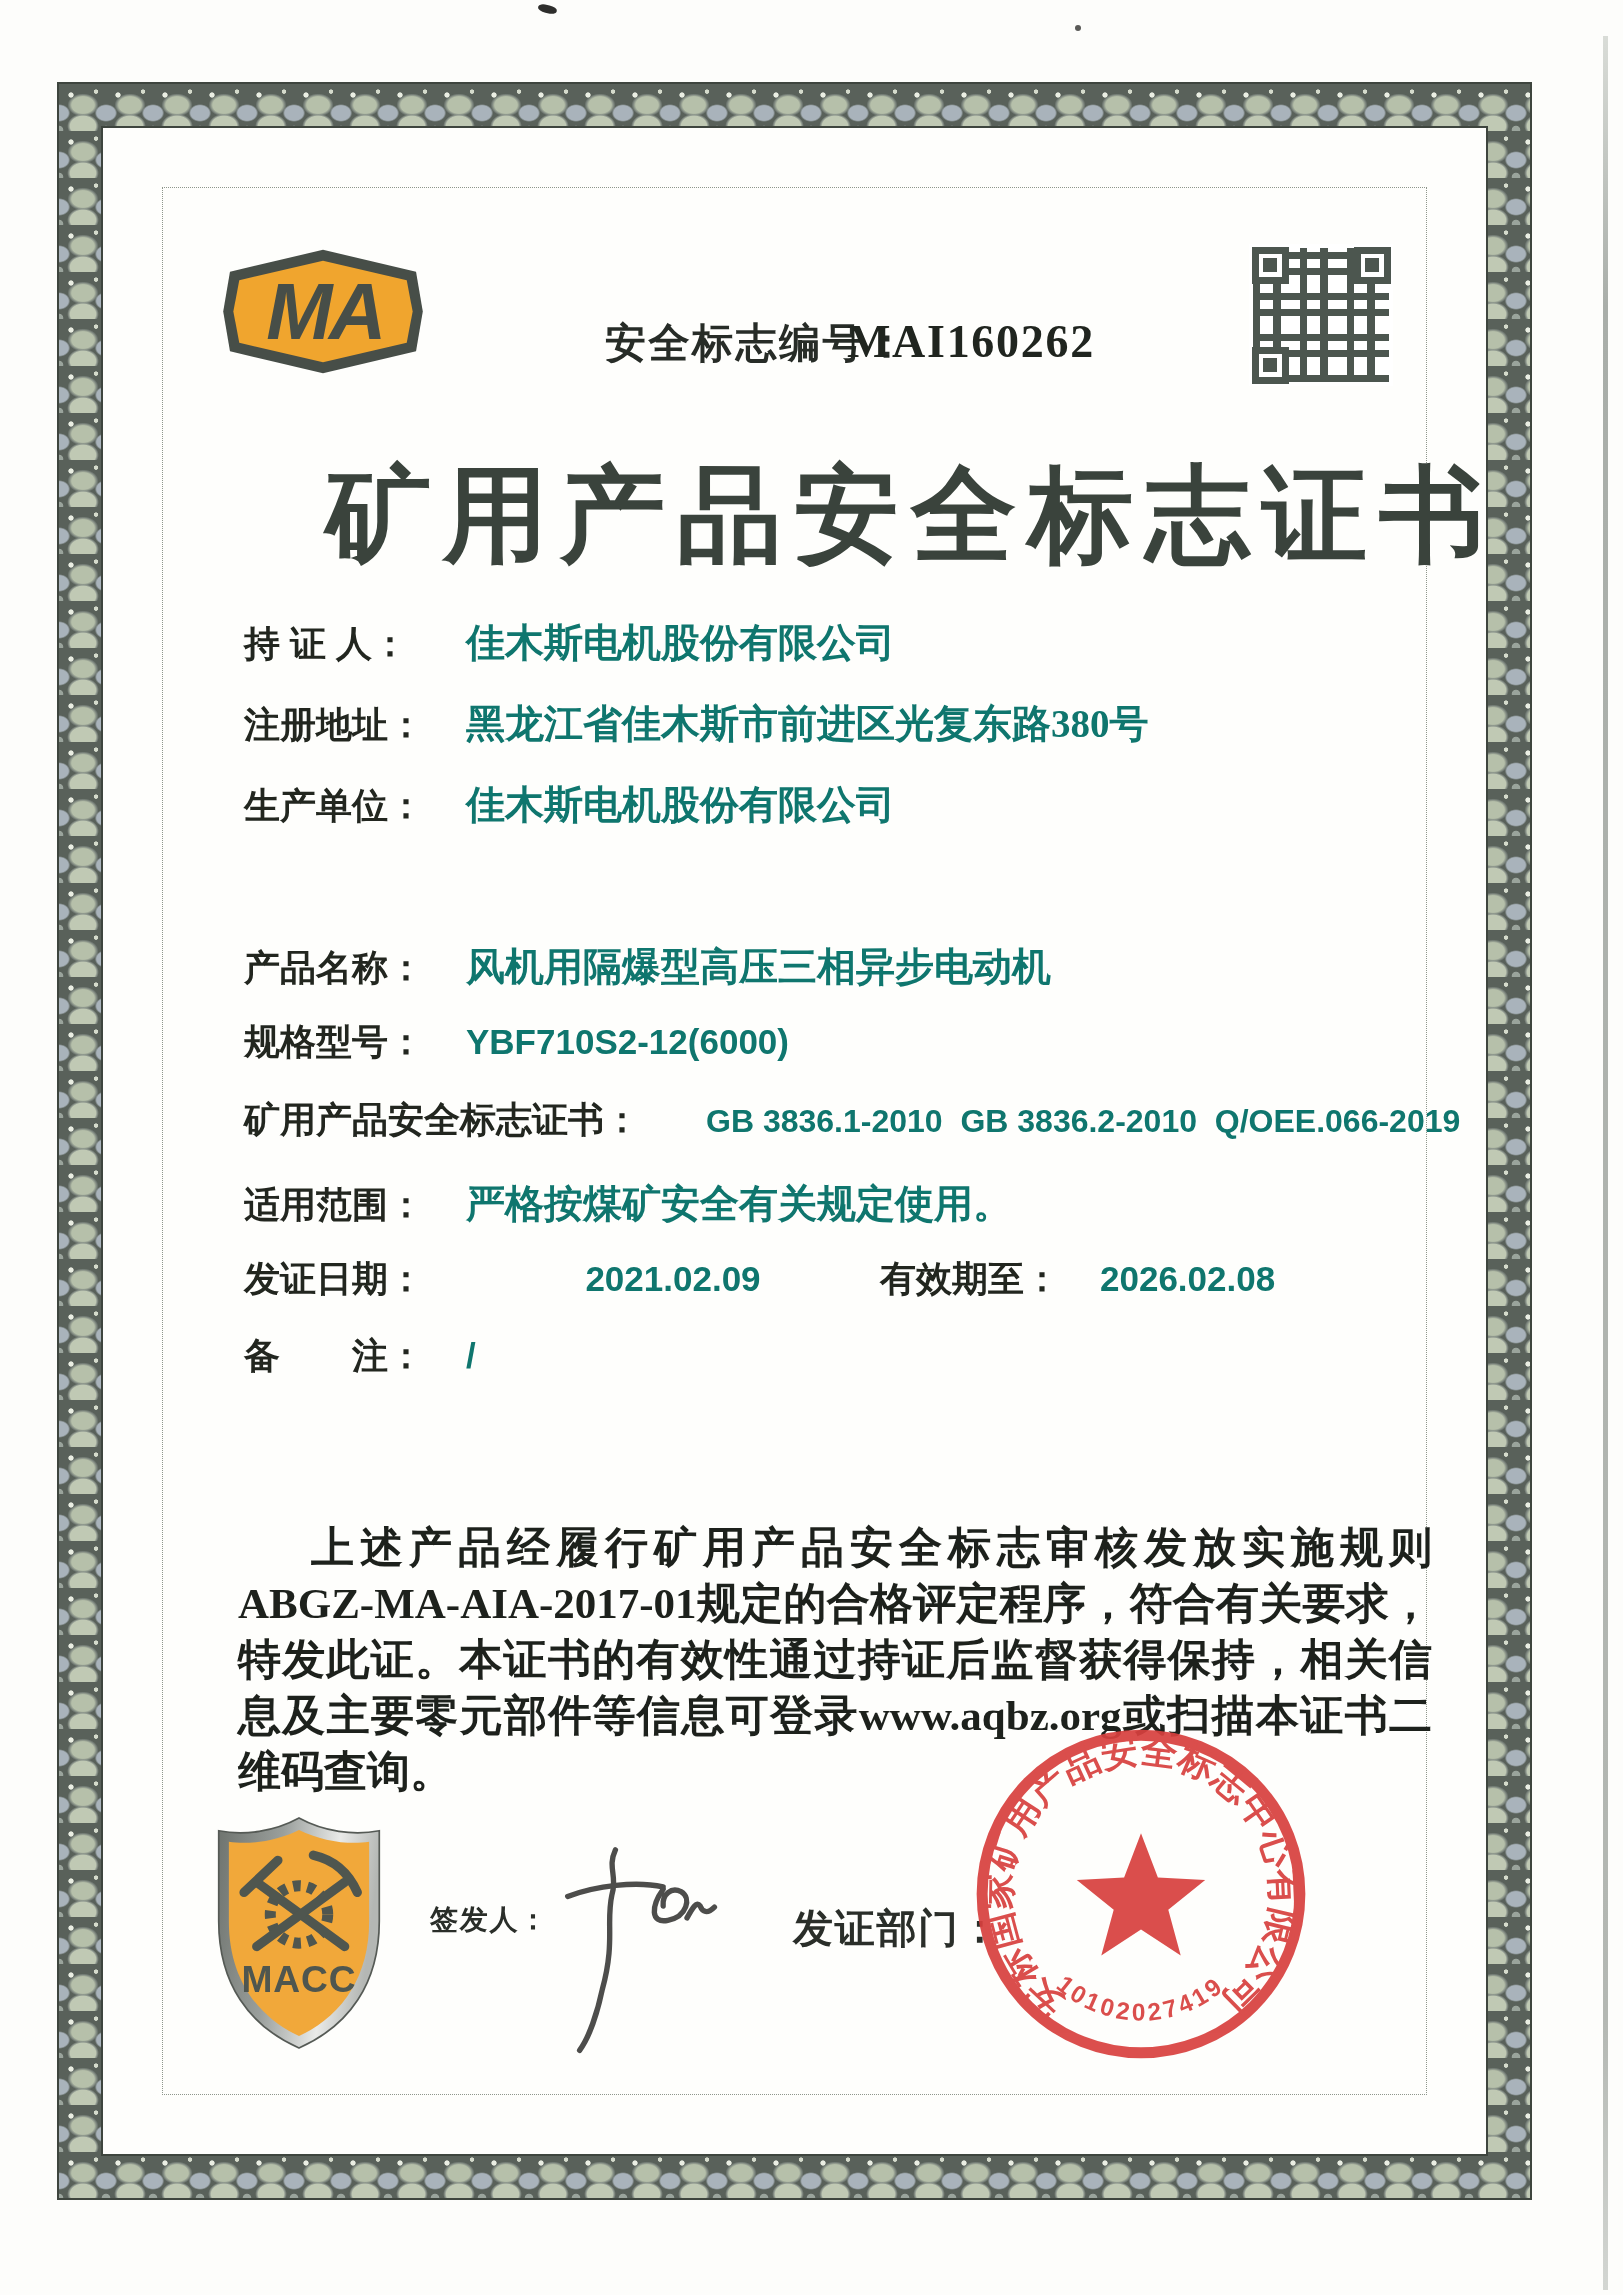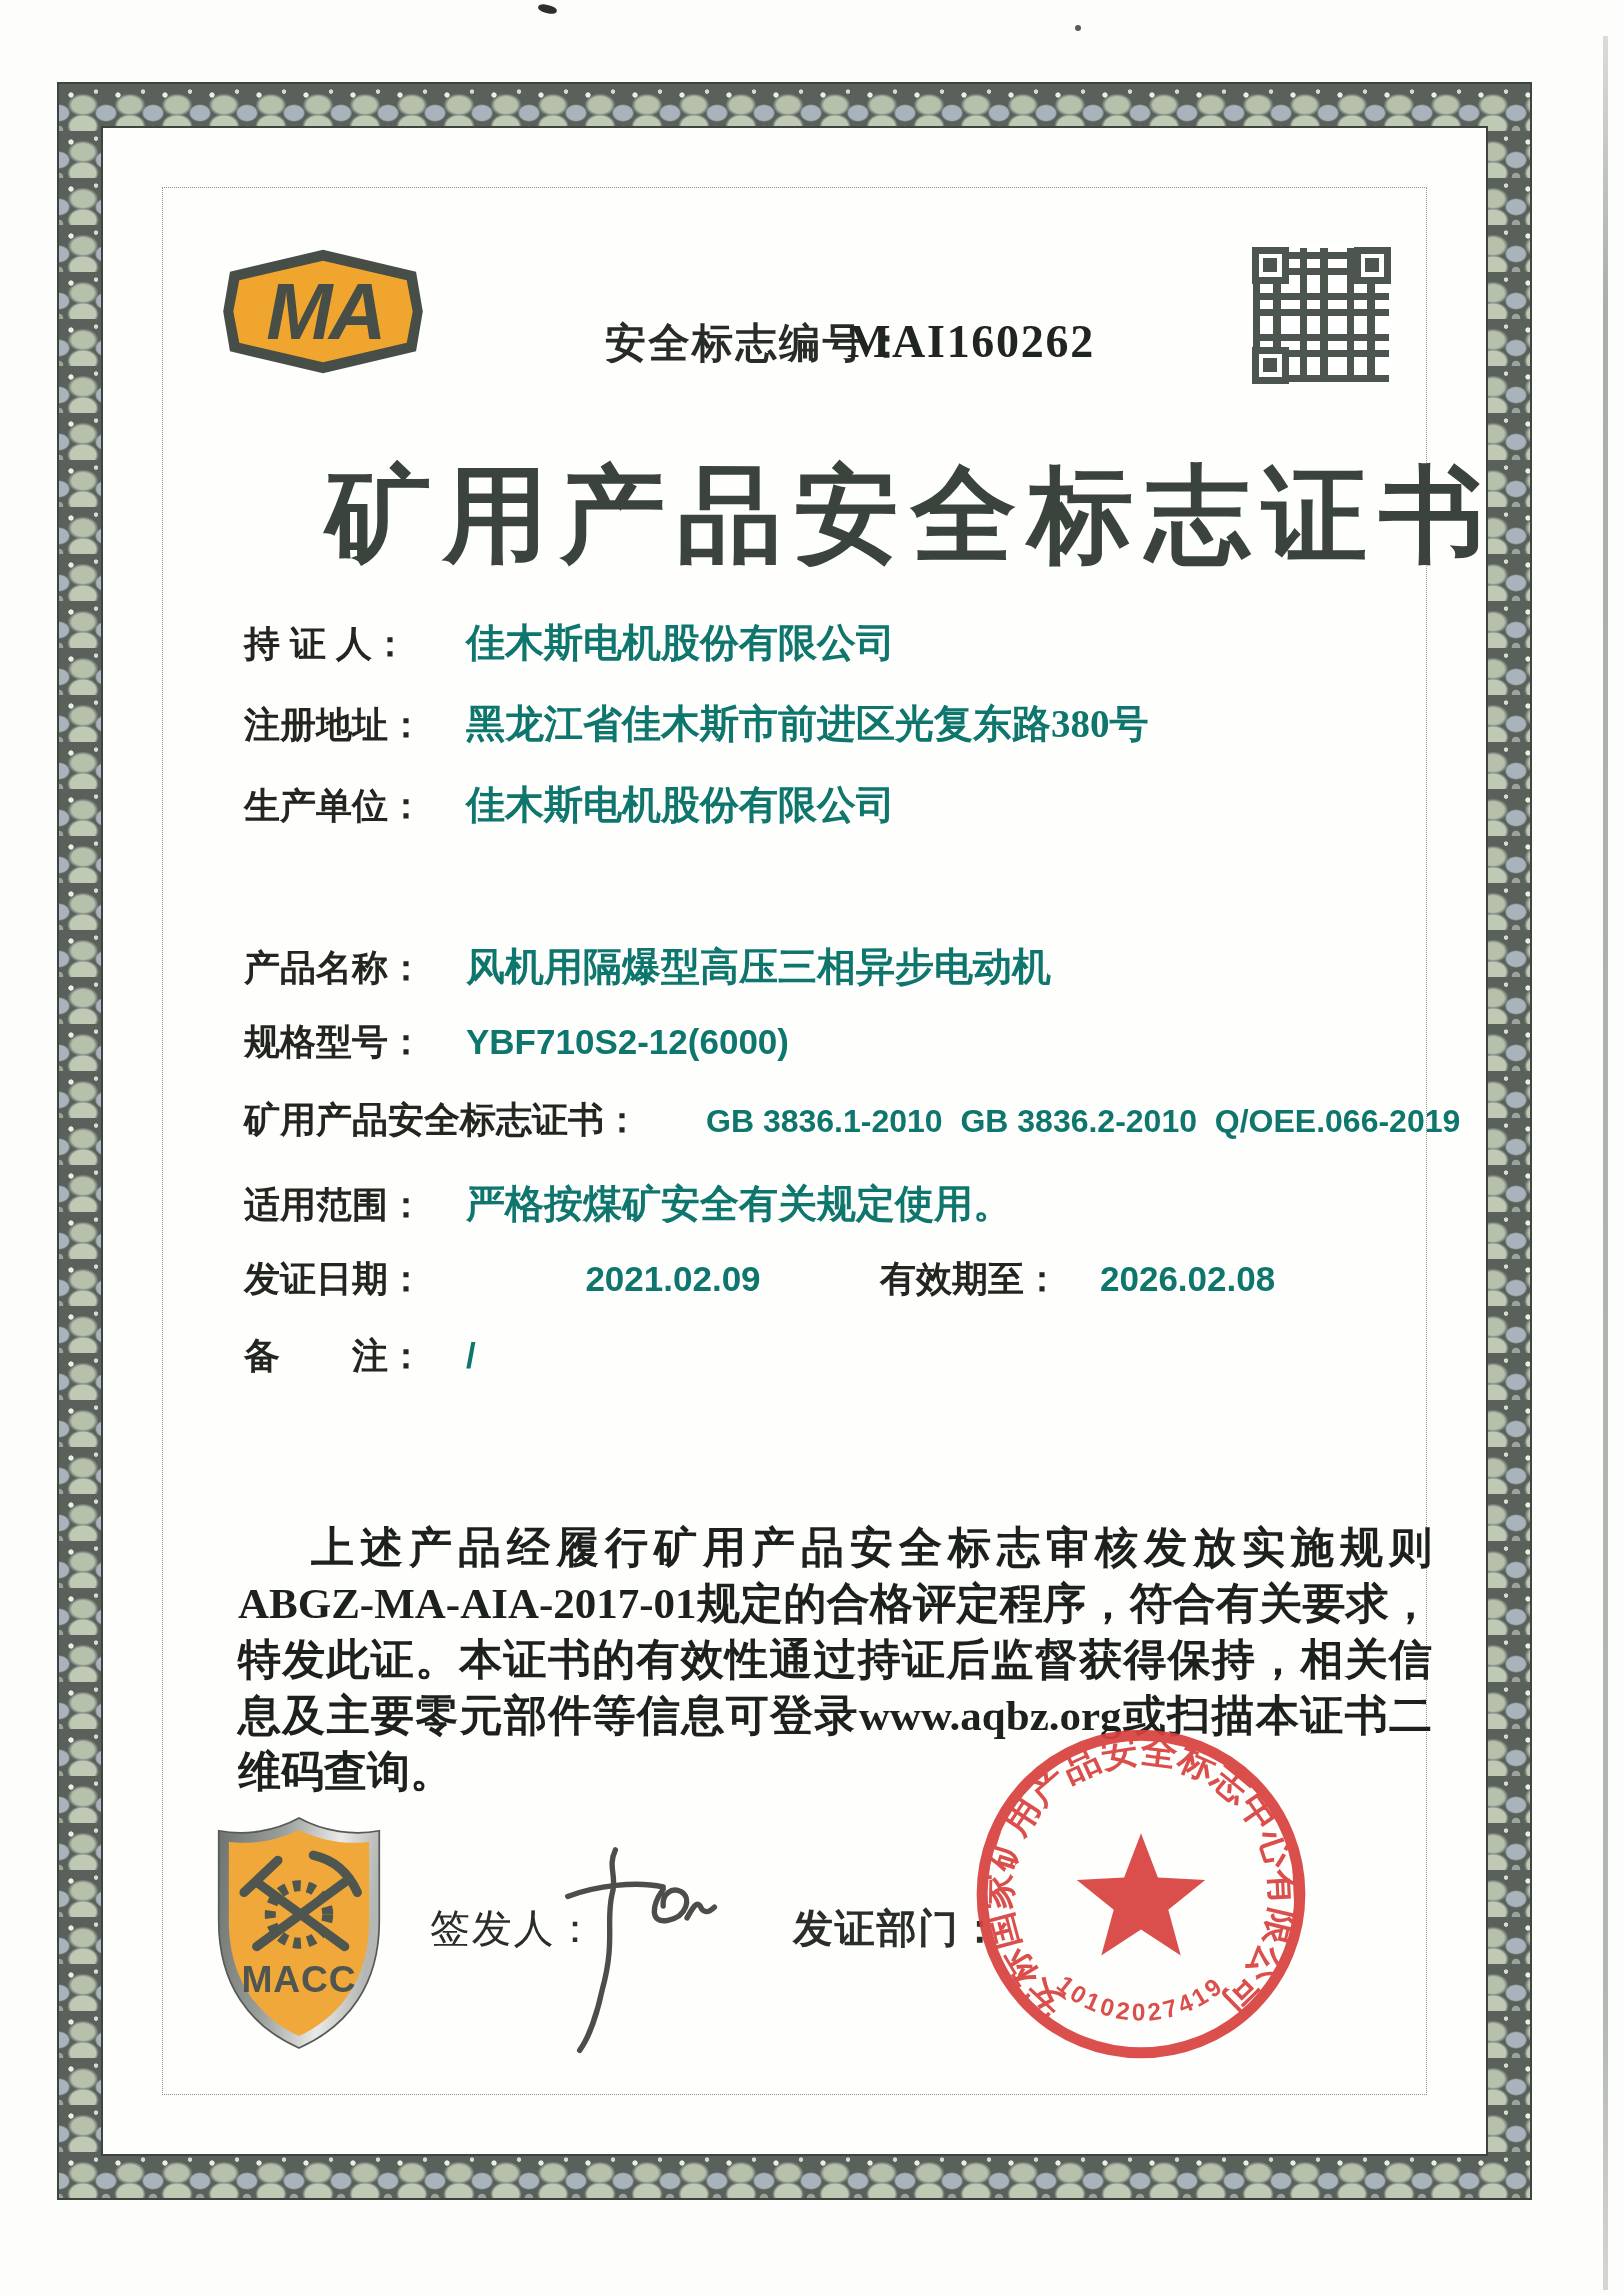--- a/index.html
+++ b/index.html
@@ -65,21 +65,21 @@
   .val.d1{display:inline-block;width:414px;}
 
   
   .para{position:absolute;left:238px;top:1520px;width:1194px;
     font-family:"Liberation Serif","DejaVu Serif",serif;font-weight:600;
     font-size:43px;line-height:56px;color:#1d211c;text-align:justify;text-indent:73px;}
 
   
   .macc{position:absolute;left:200px;top:1813px;width:198px;height:240px;}
   .signer{position:absolute;left:430px;top:1901px;font-family:"Liberation Serif","DejaVu Serif",serif;
-    font-weight:400;font-size:40px;color:#2a2e29;letter-spacing:1.7px;white-space:nowrap;text-align:right;}
+    font-weight:700;font-size:28px;color:#2a2e29;letter-spacing:1.7px;white-space:nowrap;text-align:right;}
   .dept{position:absolute;left:793px;top:1901px;font-family:"Liberation Serif","DejaVu Serif",serif;
     font-weight:700;font-size:40px;color:#2a2e29;letter-spacing:1.7px;white-space:nowrap;}
   .sig{position:absolute;left:545px;top:1836px;width:179px;height:233px;}
   .seal{position:absolute;left:972px;top:1725px;width:338px;height:338px;}
 </style>
 </head>
 <body>
 
 <div class="page">
 

